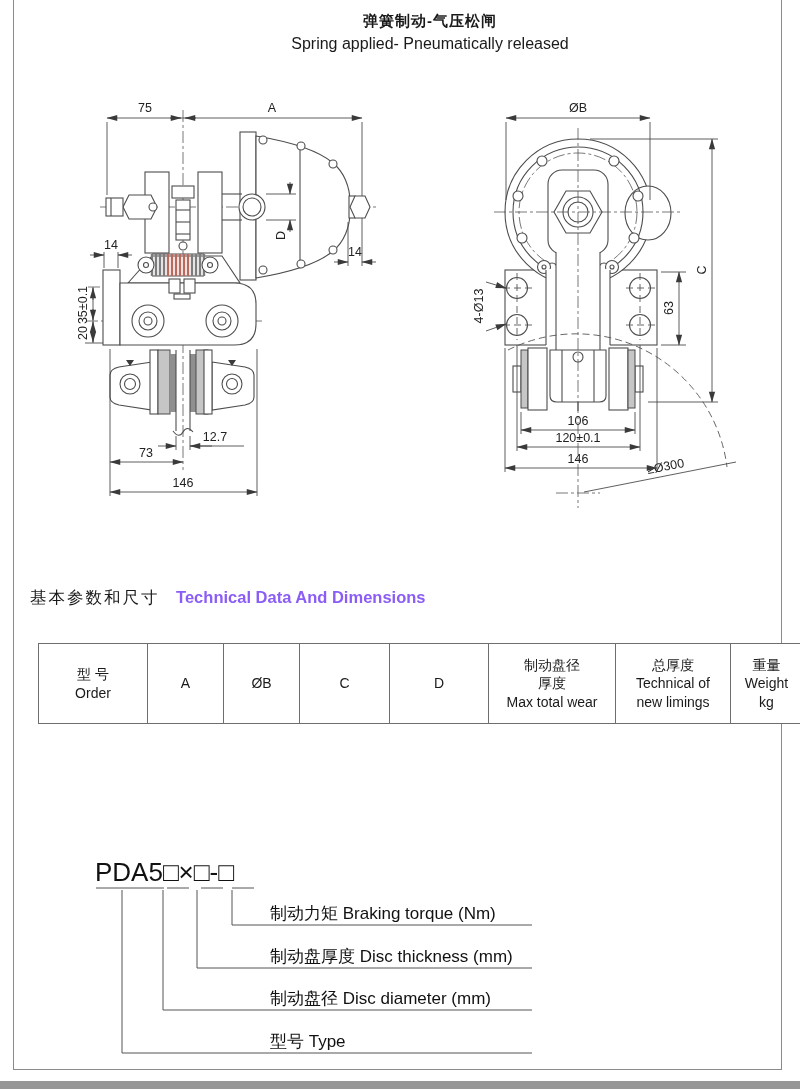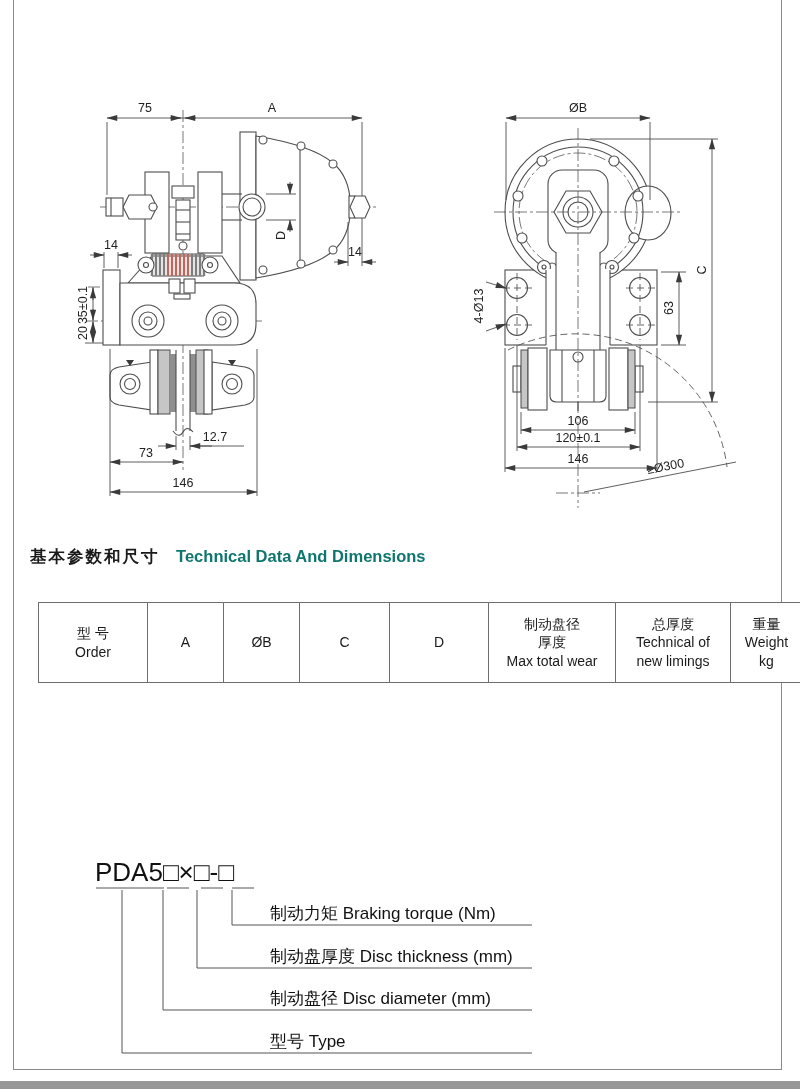--- a/index.html
+++ b/index.html
@@ -5,22 +5,22 @@
   html,body{margin:0;padding:0;background:#fff;}
   .page{position:relative;width:800px;height:1089px;background:#fff;overflow:hidden;
         font-family:"Liberation Sans","DejaVu Sans",sans-serif;color:#1a1a1a;}
   .vborder{position:absolute;top:0;width:1px;height:1070px;background:#8a8a8a;}
   .hborder{position:absolute;left:13px;width:769px;height:1px;top:1069px;background:#8a8a8a;}
   .bottomband{position:absolute;left:0;top:1081px;width:800px;height:8px;background:#979797;}
   .doc-title{position:absolute;left:0;right:0;top:12px;text-align:center;padding-left:60px;}
   .doc-title .zh{font-size:15px;font-weight:bold;letter-spacing:1px;}
   .doc-title .en{font-size:16px;margin-top:4px;}
   .section-heading{position:absolute;left:30px;top:546px;font-size:16.5px;}
-  .section-heading .zh{font-weight:bold;letter-spacing:2px;}
-  .section-heading .en{margin-left:12px;font-weight:bold;color:#0f766e;}
+  .section-heading .zh{font-weight:normal;letter-spacing:2px;}
+  .section-heading .en{margin-left:12px;font-weight:bold;color:#8b5cf6;}
   .tblwrap{position:absolute;left:18px;top:580px;width:764px;padding-left:20px;}
   table.data{border-collapse:collapse;table-layout:fixed;width:764px;}
   table.data th,table.data td{border:1px solid #6e6e6e;text-align:center;vertical-align:middle;
       font-weight:normal;padding:0;background:#fff;}
   table.data th{height:79px;font-size:14px;line-height:1.3;}
   table.data td{height:53px;font-size:15px;}
   .hl{font-size:16px;}
   .h3l{font-size:13.5px;line-height:1.25;}
   .om-title{position:absolute;left:0;right:0;top:788px;text-align:center;font-size:23px;letter-spacing:1px;}
   svg.overlay{position:absolute;left:0;top:0;z-index:1;pointer-events:none;}
@@ -45,20 +45,24 @@
 </head>
 <body>
 
 <div class="page">
 
   <div class="vborder" style="left:13px;"></div>
   <div class="vborder" style="left:781px;"></div>
   <div class="hborder"></div>
   <div class="bottomband"></div>
 
+  <div class="doc-title z2">
+    <div class="zh">弹簧制动-气压松闸</div>
+    <div class="en">Spring applied- Pneumatically released</div>
+  </div>
 
   <svg class="overlay" width="800" height="1089" viewBox="0 0 800 1089">
     <defs>
       <marker id="ar" viewBox="0 0 12 8" refX="11" refY="4" markerWidth="13" markerHeight="9" orient="auto-start-reverse">
           <path class="mk" d="M0.5,0.8 L11.5,4 L0.5,7.2 Z"></path>
         </marker>
     </defs>
 
     <g>
 

